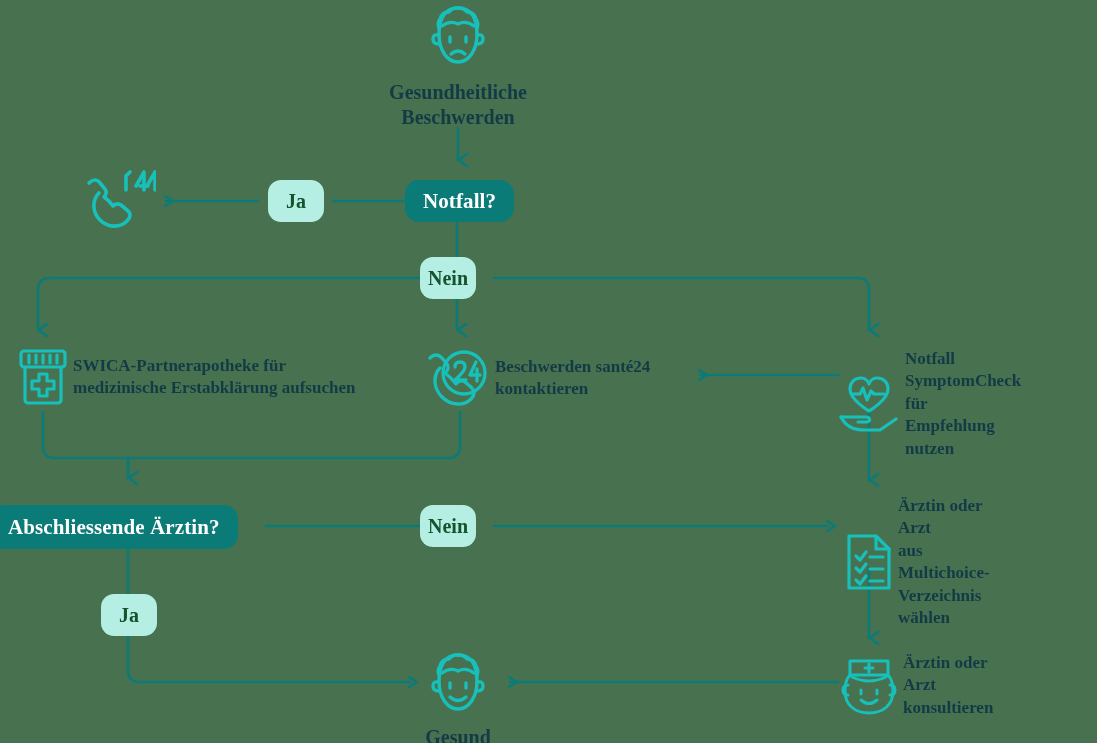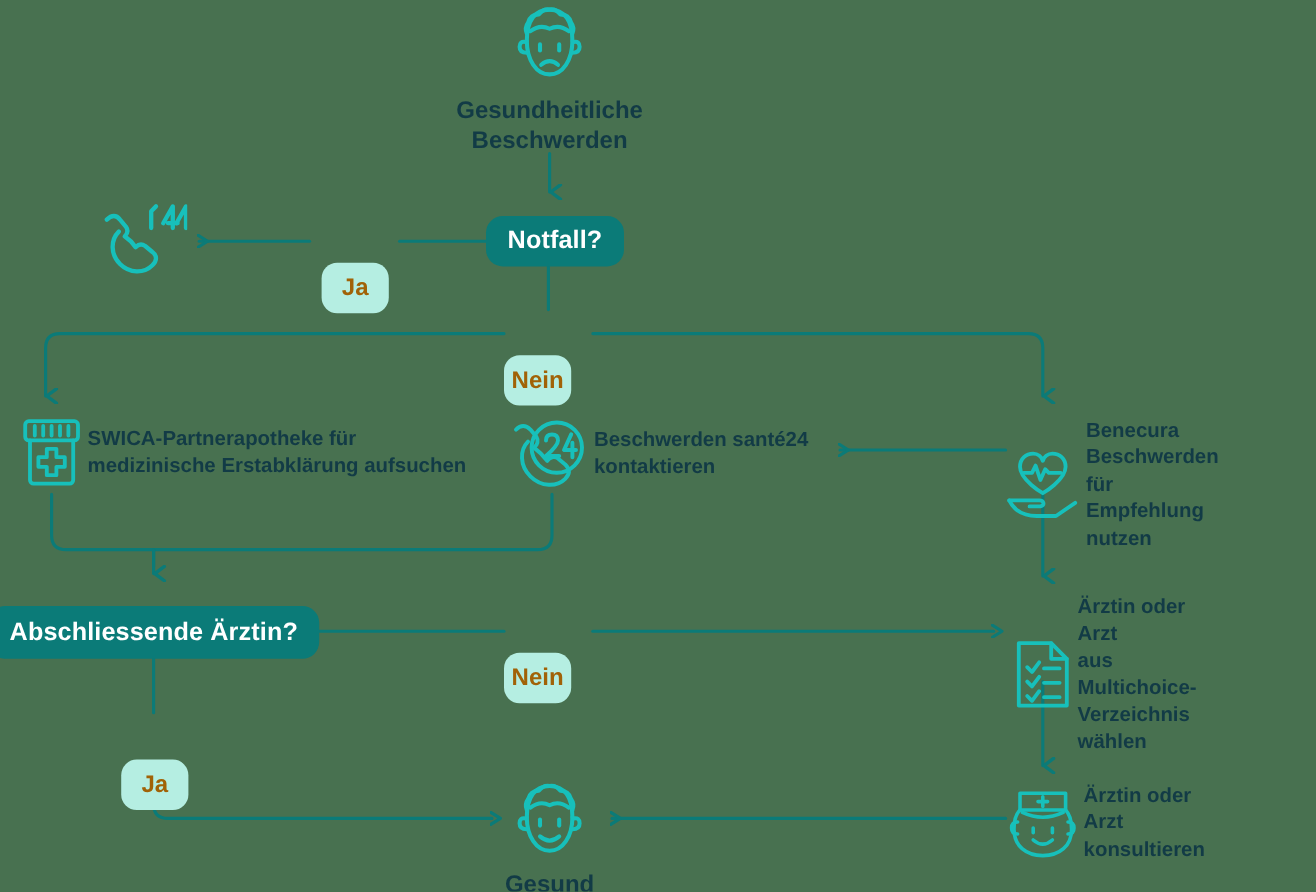--- a/index.html
+++ b/index.html
@@ -2,21 +2,21 @@
 <html><head>
 <meta charset="utf-8">
 <style>
   * { margin:0; padding:0; box-sizing:border-box; }
   html, body {
     width:1097px; height:743px;
     background:#487150;
     font-family:"Liberation Sans", sans-serif;
     overflow:hidden;
   }
-  #stage { position:relative; width:895px; height:743px; }
+  #stage { position:relative; width:895px; height:743px;font-family:Liberation Serif, serif; }
 
   
   #wires { position:absolute; inset:0; width:1097px; height:743px; }
 
   
   .decision {
     position:absolute;
     background:#0b7b78;
     color:#ffffff;
     border-radius:14px;
@@ -26,30 +26,29 @@
     display:flex; align-items:center; justify-content:center;
     padding:0 18px;
     height:42px;
     white-space:nowrap;
   }
 
   
   .chip {
     position:absolute;
     background:#b5eee2;
-    color:#a16207;
+    color:#14532d;
     border-radius:13px;
     font-size:20px;
     font-weight:bold;
     display:flex; align-items:center; justify-content:center;
     height:42px;
     min-width:56px;
     padding:0 2px;
     white-space:nowrap;
-    margin-top:39px;
   }
 
   
   .terminal {
     position:absolute;
     display:flex; flex-direction:column; align-items:center;
     width:240px;
   }
   .terminal .cap {
     margin-top:10px;
@@ -200,21 +199,21 @@
   <div class="action" style="left:838px; top:348px;">
     <span class="ico">
       <svg width="62" height="58" viewBox="0 0 62 58" fill="none" stroke="#17c0bb" stroke-width="3.2" stroke-linecap="round" stroke-linejoin="round">
         <path d="M31,36 C31,36 12,25 12,14 C12,7 17,3 23,3 C27,3 30,6 31,9
                  C32,6 35,3 39,3 C45,3 50,7 50,14 C50,25 31,36 31,36 Z"></path>
         <path d="M15,19 L22,19 L25,13 L29,25 L33,16 L36,19 L46,19"></path>
         <path d="M3,42 L16,42 L28,42 C32,42 33,46 29,47 L20,47"></path>
         <path d="M3,42 C8,52 16,55 26,55 L42,55 L58,44"></path>
       </svg>
     </span>
-    <span class="txt">Benecura Beschwerden
+    <span class="txt">Notfall SymptomCheck
 für Empfehlung nutzen</span>
   </div>
 
   <div class="decision" style="left:-10px; top:505px; height:44px;">
     <span>Abschliessende Ärztin?</span>
   </div>
 
   <div class="chip" style="left:420px; top:505px;">
     <span>Nein</span>
   </div>

